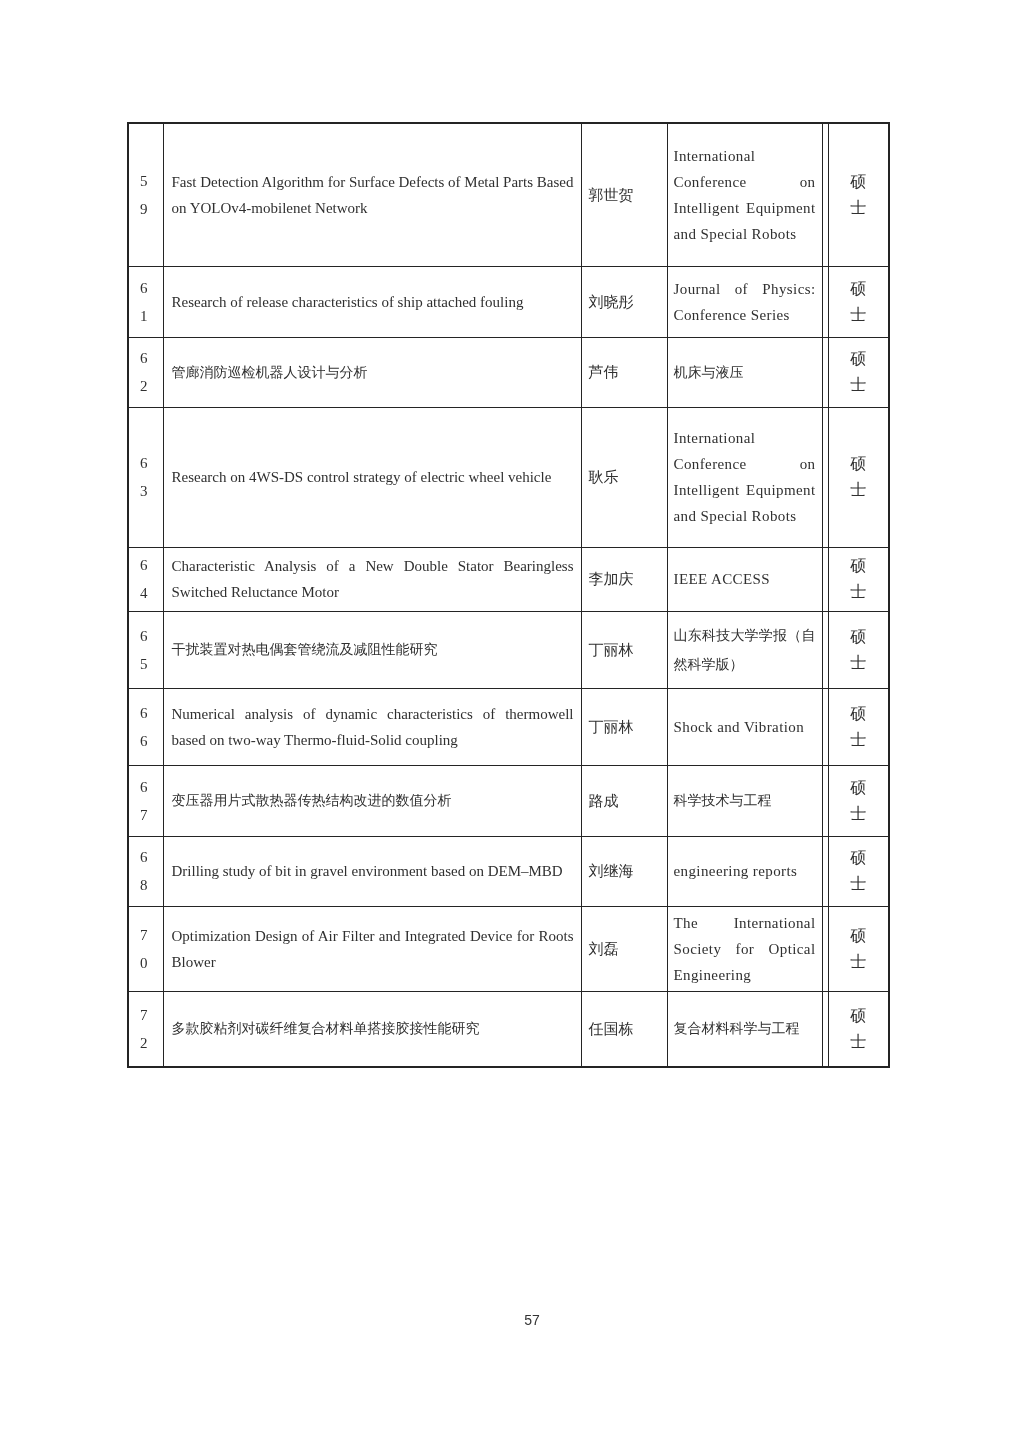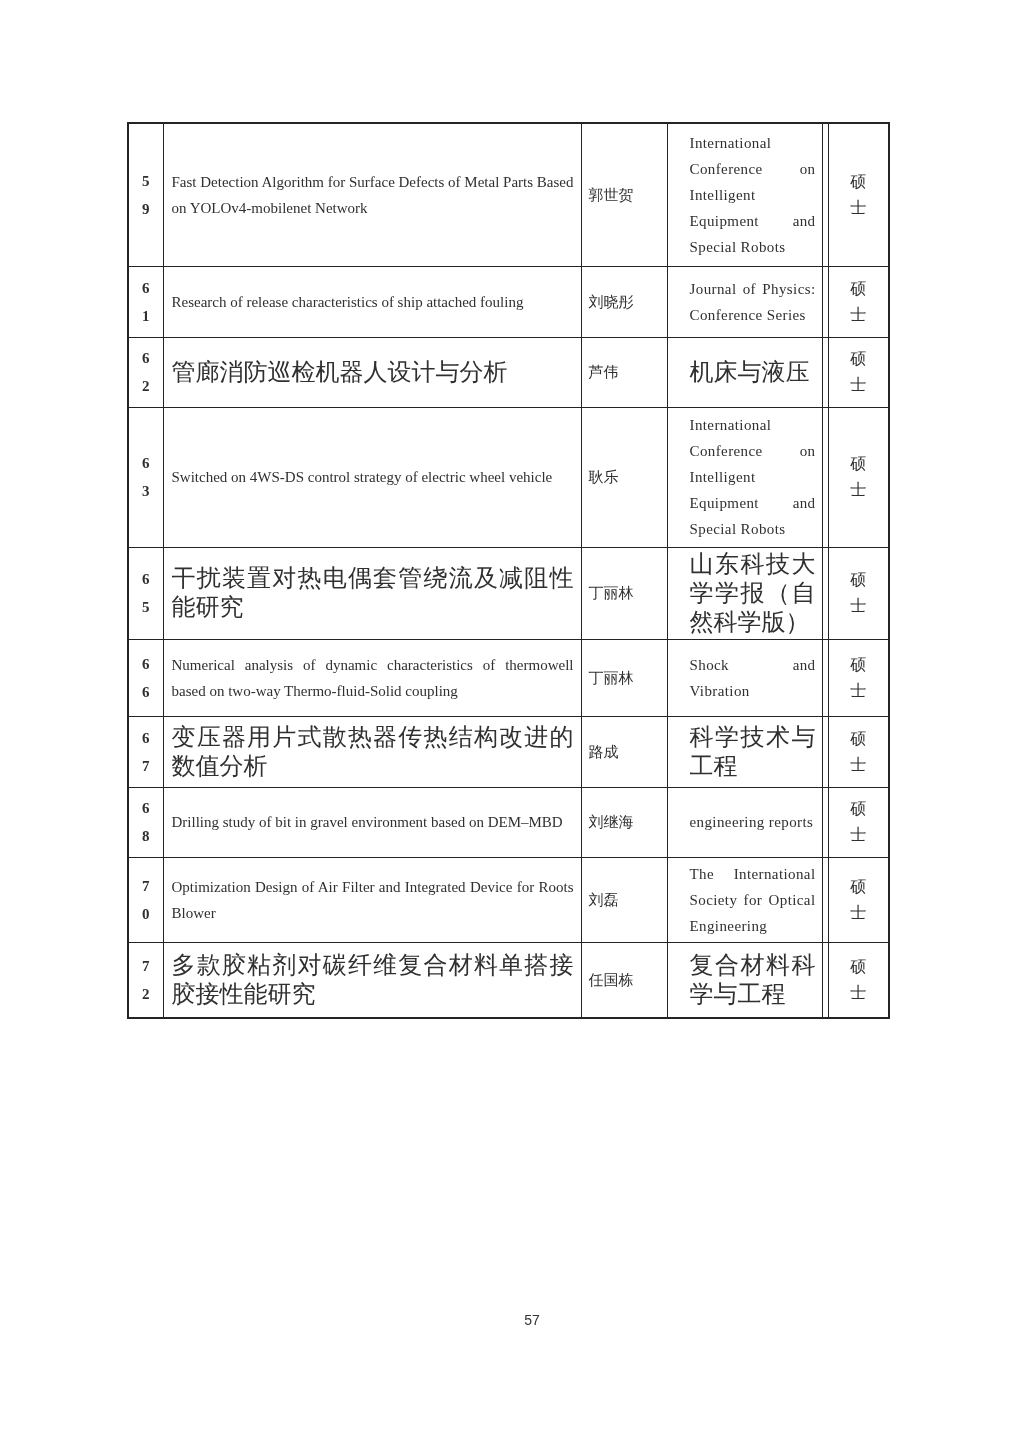--- a/index.html
+++ b/index.html
@@ -24,45 +24,43 @@
   td {
     border: 1px solid #242424;
     vertical-align: middle;
     font-size: 15px;
     line-height: 26px;
     padding: 2px 7px;
     overflow: hidden;
   }
   td.no {
     padding: 2px 11px;
-    text-align: center;
     word-break: break-all;
     line-height: 28px;
-    font-weight: bold;
   }
   td.title {
     text-align: justify;
     padding-left: 8px;
   }
   td.author {
   }
   td.venue {
     text-align: justify;
-    padding-left: 22px;
+    padding-left: 6px;
     padding-right: 6px;
     letter-spacing: 0.4px;
   }
   td.sp { padding: 0; }
   td.degree {
     text-align: center;
     font-size: 16px;
     padding: 2px 18px;
   }
   .zh {
-    font-size: 24px;
+    font-size: 14px;
     line-height: 29px;
     letter-spacing: 0 !important;
   }
   .page-number {
     position: absolute;
     top: 1312px;
     left: 0;
     width: 100%;
     text-align: center;
     font-family: "Liberation Sans", sans-serif;
@@ -103,23 +101,31 @@
     <tr style="height:70px">
       <td class="no">62</td>
       <td class="title zh">管廊消防巡检机器人设计与分析</td>
       <td class="author">芦伟</td>
       <td class="venue zh">机床与液压</td>
       <td class="sp"></td>
       <td class="degree">硕士</td>
     </tr>
     <tr style="height:140px">
       <td class="no">63</td>
-      <td class="title">Switched on 4WS-DS control strategy of electric wheel vehicle</td>
+      <td class="title">Research on 4WS-DS control strategy of electric wheel vehicle</td>
       <td class="author">耿乐</td>
       <td class="venue">International Conference on Intelligent Equipment and Special Robots</td>
+      <td class="sp"></td>
+      <td class="degree">硕士</td>
+    </tr>
+    <tr style="height:64px">
+      <td class="no">64</td>
+      <td class="title">Characteristic Analysis of a New Double Stator Bearingless Switched Reluctance Motor</td>
+      <td class="author">李加庆</td>
+      <td class="venue">IEEE ACCESS</td>
       <td class="sp"></td>
       <td class="degree">硕士</td>
     </tr>
     <tr style="height:77px">
       <td class="no">65</td>
       <td class="title zh">干扰装置对热电偶套管绕流及减阻性能研究</td>
       <td class="author">丁丽林</td>
       <td class="venue zh">山东科技大学学报（自然科学版）</td>
       <td class="sp"></td>
       <td class="degree">硕士</td>

